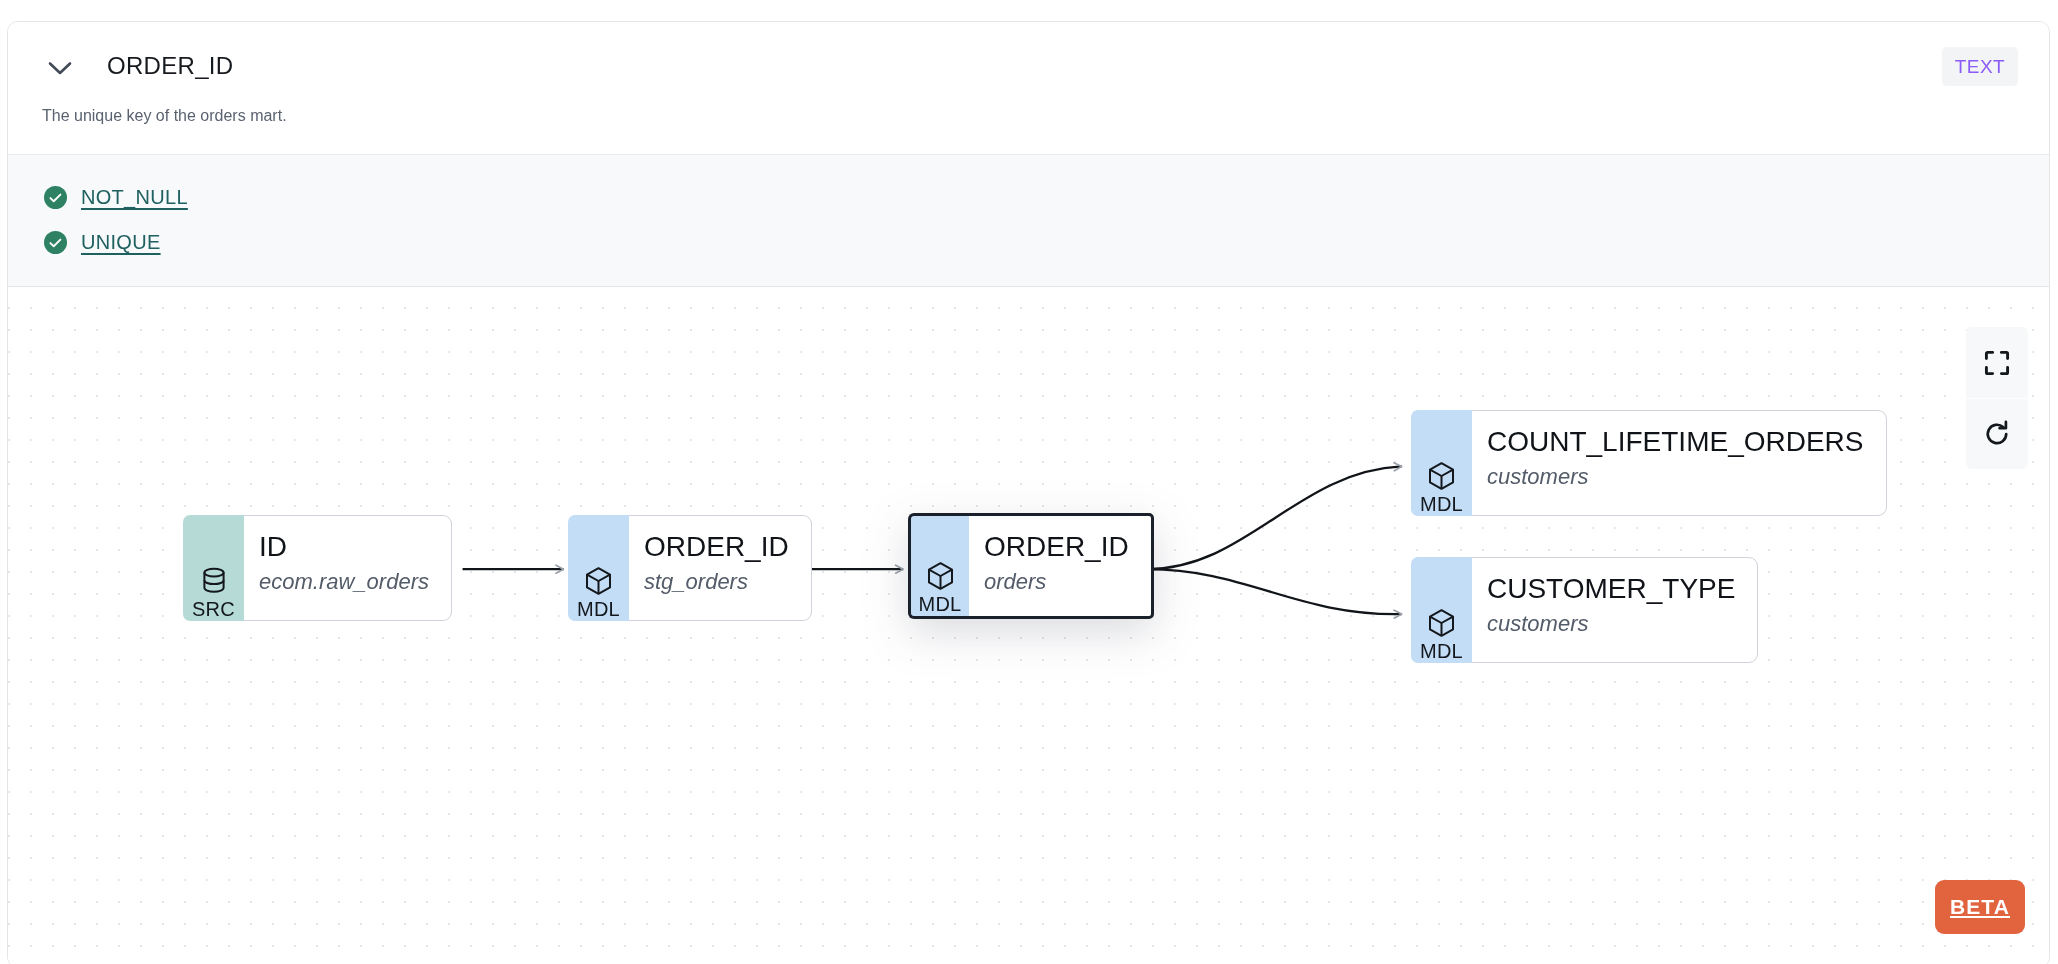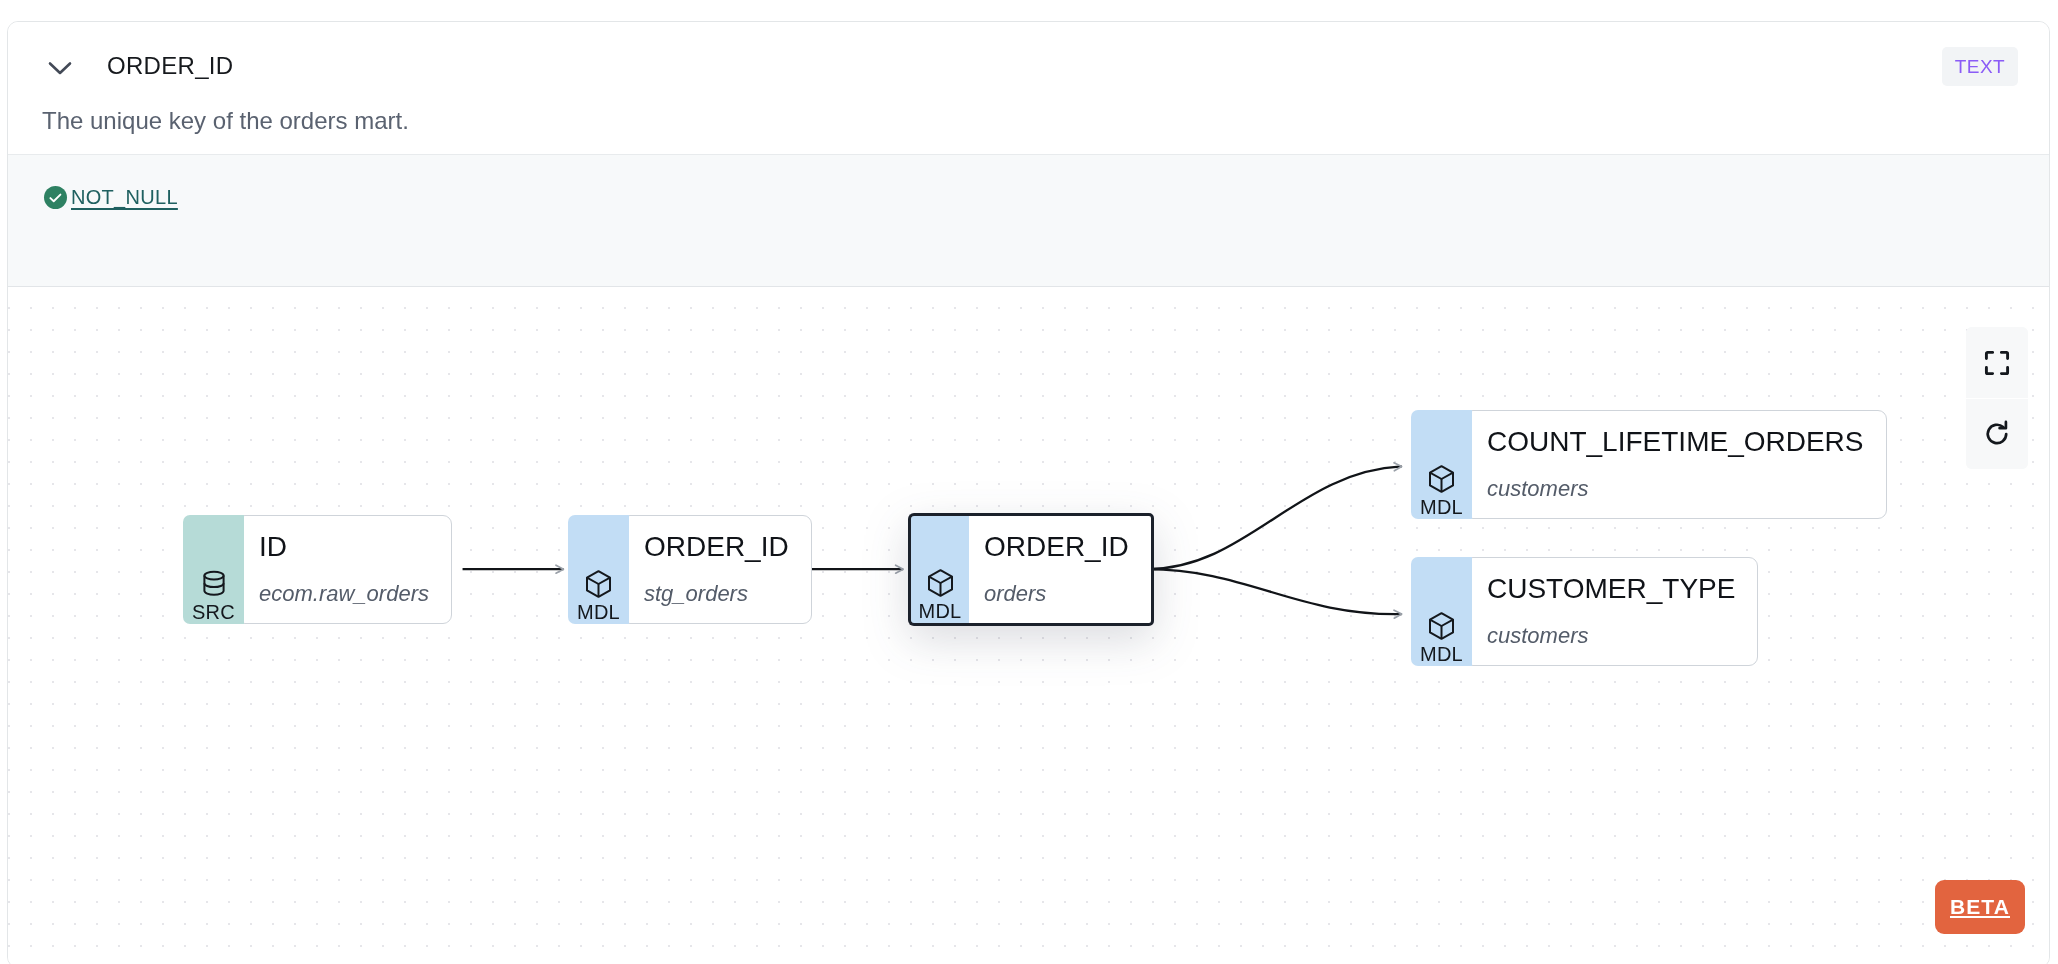--- a/index.html
+++ b/index.html
@@ -51,41 +51,41 @@
     display: flex; align-items: center;
     background: #f2f4f6;
     border-radius: 5px;
     font-size: 19px;
     color: #8b5cf6;
     letter-spacing: .4px;
   }
   #description {
     position: absolute;
     left: 34px; top: 85px;
-    font-size: 24px;
+    font-size: 16px;
     color: #5a6270;
     white-space: nowrap;
   }
 
   
   #tests {
     position: absolute;
     left: 0; top: 132px;
     width: 100%;
     height: 133px;
     background: #f7f9fa;
     border-top: 1px solid #e8ebed;
     border-bottom: 1px solid #e2e5e8;
     padding: 20px 0 0 36px;
   }
   .test-row {
     display: flex;
     align-items: center;
     height: 45px;
-    gap: 4px;
+    gap: 14px;
   }
   .test-check {
     width: 23px; height: 23px;
     border-radius: 50%;
     background: #2e8162;
     display: flex; align-items: center; justify-content: center;
     flex: none;
   }
   .test-check svg { display: block; }
   .test-link {
@@ -145,21 +145,20 @@
     border: 1px solid #cfd4da;
     border-radius: 9px;
     padding: 14px 22px 14px 22px;
     margin-left: -8px;
     display: flex;
     flex-direction: column;
     justify-content: flex-start;
     min-height: 106px;
     position: relative;
     z-index: 0;
-    gap: 12px;
   }
   .node-name {
     font-size: 28px;
     color: #101318;
     line-height: 1.22;
     white-space: nowrap;
   }
   .node-sub {
     font-size: 22px;
     color: #545c69;
@@ -243,20 +242,28 @@
 
     <div class="test-row">
       <span class="test-check">
         <svg width="13" height="10" viewBox="0 0 13 10" fill="none" xmlns="http://www.w3.org/2000/svg" aria-hidden="true">
           <path d="M1.4 5.1 L4.7 8.2 L11.4 1.6" stroke="#ffffff" stroke-width="1.9" stroke-linecap="round" stroke-linejoin="round"></path>
         </svg>
       </span>
       <span class="test-link">NOT_NULL</span>
     </div>
 
+    <div class="test-row">
+      <span class="test-check">
+        <svg width="13" height="10" viewBox="0 0 13 10" fill="none" xmlns="http://www.w3.org/2000/svg" aria-hidden="true">
+          <path d="M1.4 5.1 L4.7 8.2 L11.4 1.6" stroke="#ffffff" stroke-width="1.9" stroke-linecap="round" stroke-linejoin="round"></path>
+        </svg>
+      </span>
+      <span class="test-link">UNIQUE</span>
+    </div>
   </div>
 
   <div id="canvas">
 
     <svg id="edges" viewBox="0 0 2043 682" preserveAspectRatio="none" xmlns="http://www.w3.org/2000/svg">
       <defs>
         <marker id="ah" markerWidth="11" markerHeight="11" refX="9" refY="5.5" orient="auto" markerUnits="userSpaceOnUse">
           <path d="M1.5 1.5 L9 5.5 L1.5 9.5" fill="none" stroke="#9aa0a8" stroke-width="1.7" stroke-linecap="round" stroke-linejoin="round"></path>
         </marker>
       </defs>

